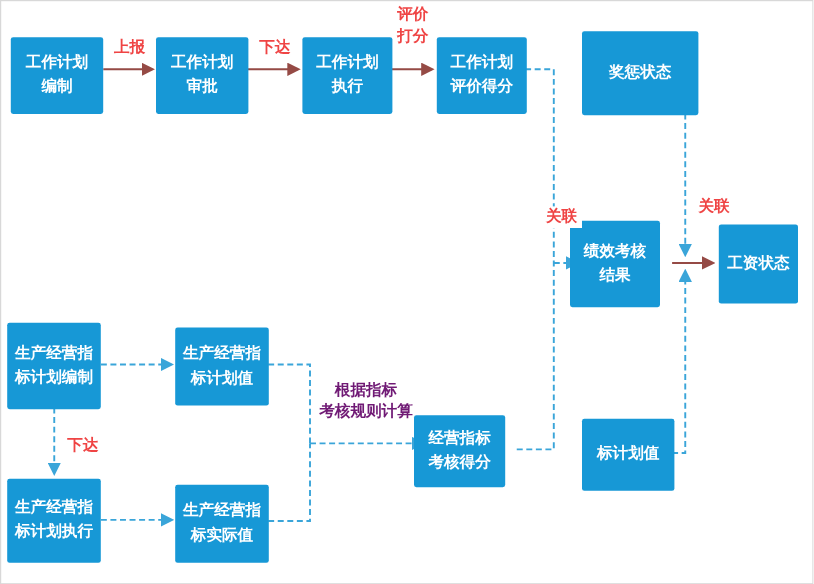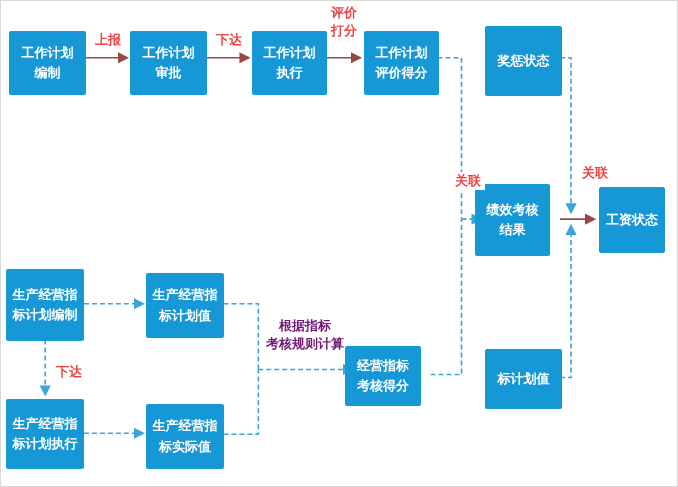--- a/index.html
+++ b/index.html
@@ -57,21 +57,21 @@
   </svg>
 
   <div class="node" style="left:8px;top:30px;width:77px;height:64px">工作计划
 编制</div>
   <div class="node" style="left:129px;top:30px;width:77px;height:64px">工作计划
 审批</div>
   <div class="node" style="left:251px;top:30px;width:75px;height:64px">工作计划
 执行</div>
   <div class="node" style="left:363px;top:30px;width:75px;height:64px">工作计划
 评价得分</div>
-  <div class="node" style="left:484px;top:25px;width:77px;height:70px">奖惩状态</div>
+  <div class="node" style="left:484px;top:25px;width:97px;height:70px">奖惩状态</div>
   <div class="node" style="left:474px;top:183px;width:75px;height:72px">绩效考核
 结果</div>
   <div class="node" style="left:598px;top:186px;width:66px;height:66px">工资状态</div>
   <div class="node" style="left:484px;top:348px;width:77px;height:60px">标计划值</div>
   <div class="node" style="left:5px;top:268px;width:78px;height:72px">生产经营指
 标计划编制</div>
   <div class="node" style="left:145px;top:272px;width:78px;height:65px">生产经营指
 标计划值</div>
   <div class="node" style="left:5px;top:398px;width:78px;height:70px">生产经营指
 标计划执行</div>

